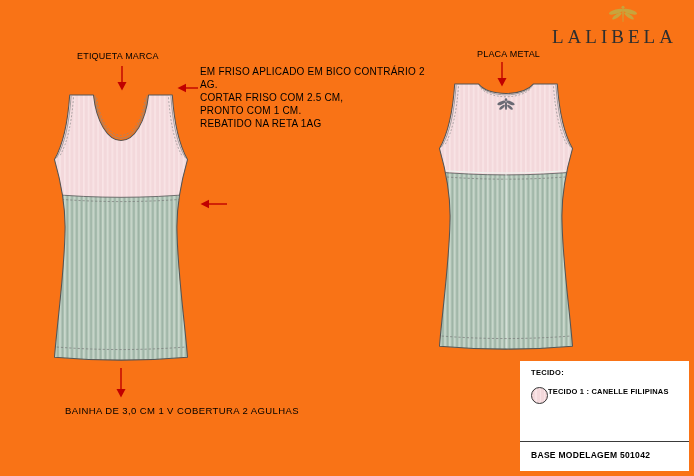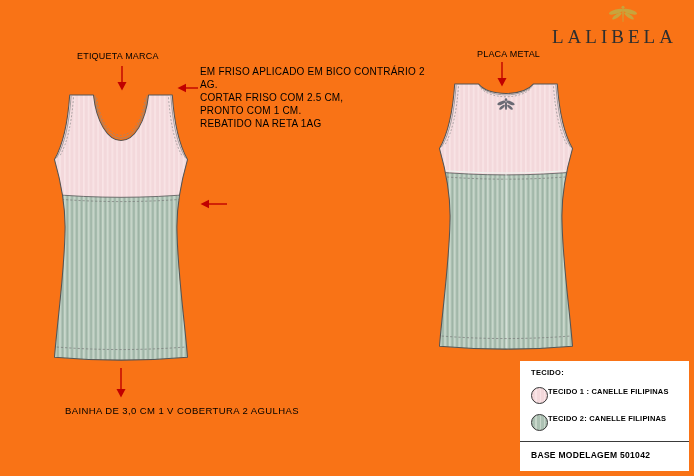--- a/index.html
+++ b/index.html
@@ -165,21 +165,17 @@
       </g>
     </g>
   </svg>
 
   <div class="legend">
     <div class="legend-title">TECIDO:</div>
     <div class="legend-row row1">
       <span class="swatch swatch1"></span>
       <span class="legend-label">TECIDO 1 : CANELLE FILIPINAS</span>
     </div>
-    <div class="legend-row row2">
-      <span class="swatch swatch2"></span>
-      <span class="legend-label">TECIDO 2: CANELLE FILIPINAS</span>
-    </div>
     <div class="legend-divider"></div>
     <div class="legend-base">BASE MODELAGEM 501042</div>
   </div>
 
 </div>
 
 </body></html>

